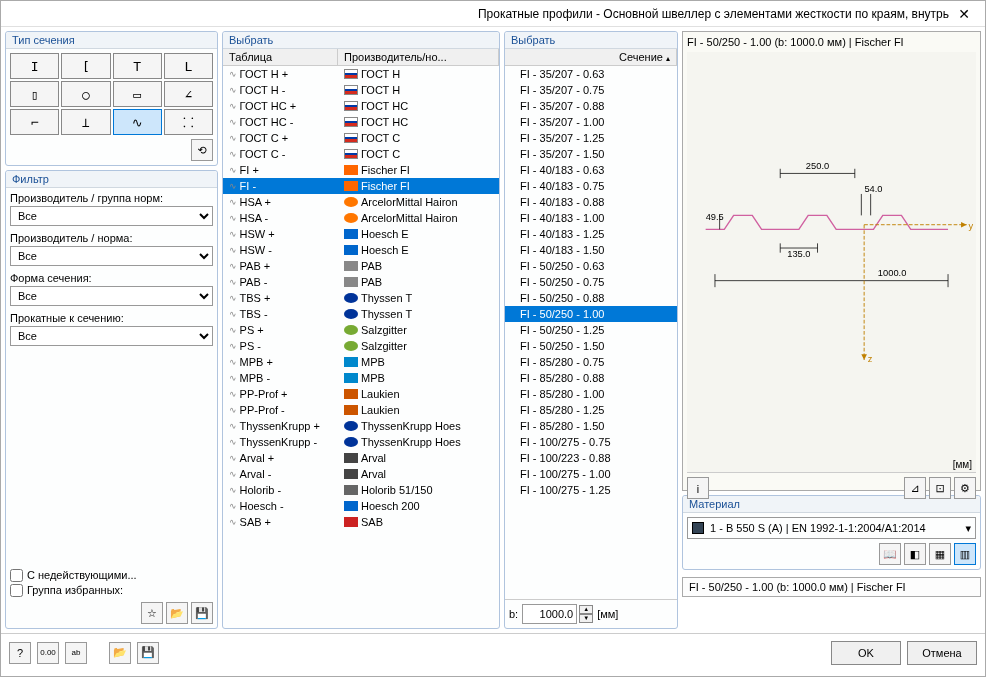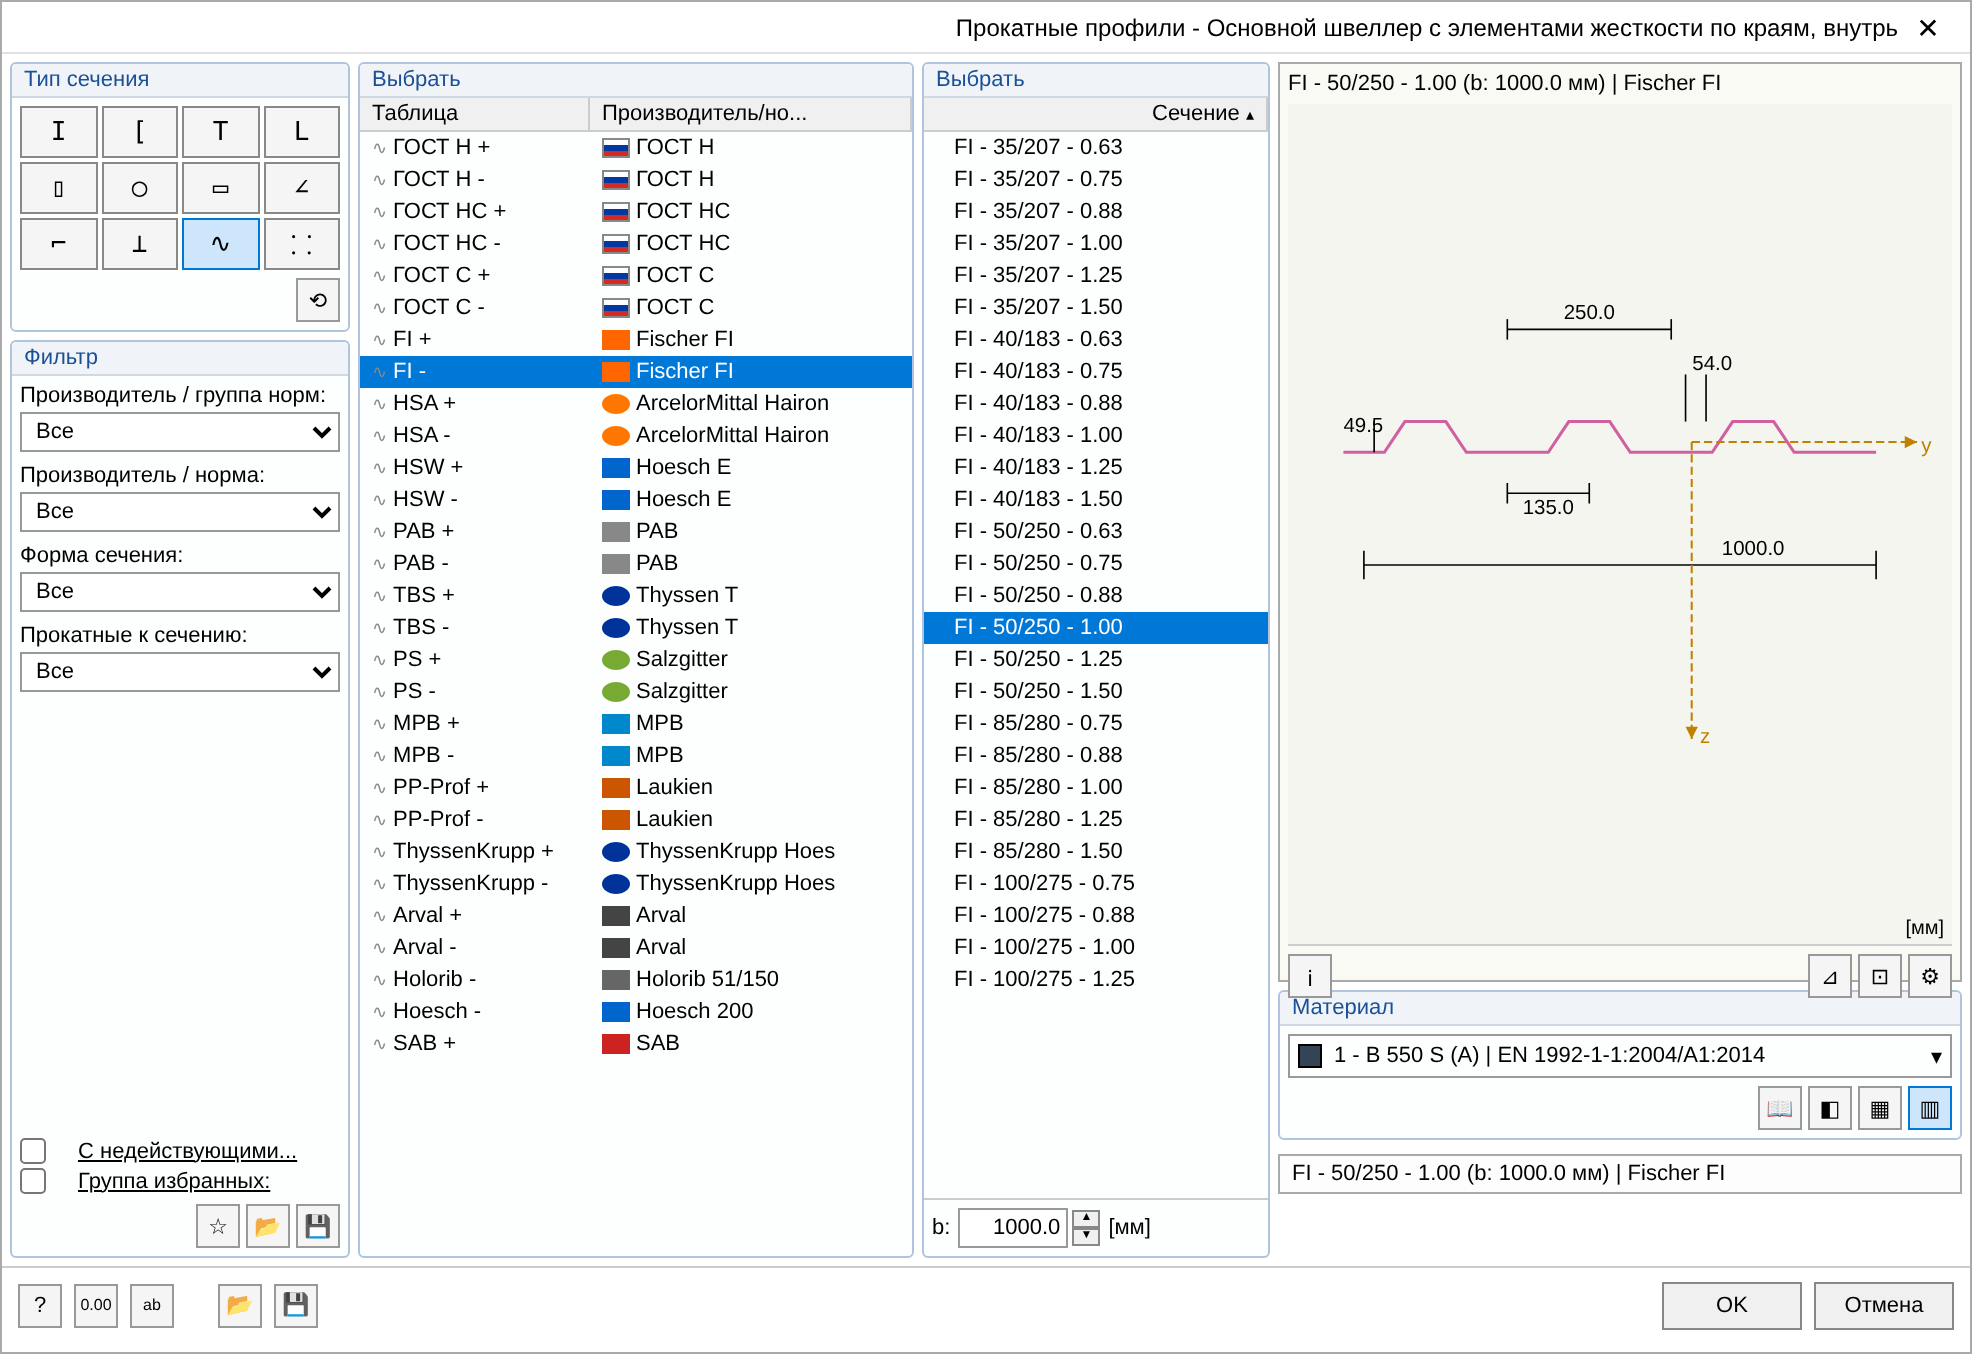--- a/index.html
+++ b/index.html
@@ -2,34 +2,34 @@
 <html><head>
 <meta charset="utf-8">
 <style>
 * { box-sizing: border-box; margin: 0; padding: 0; }
 body { font-family: "Segoe UI", Tahoma, sans-serif; font-size: 11px; background: #fff; color: #000; width: 986px; height: 677px; overflow: hidden; border: 1px solid #aaa; }
 .titlebar { height: 26px; background: #fff; display: flex; align-items: center; padding: 0 6px; border-bottom: 1px solid #e0e0e0; }
 .titlebar .title { flex: 1; font-size: 12px; text-align: right; }
 .titlebar .close { width: 30px; text-align: center; font-size: 14px; cursor: pointer; }
 .main { display: flex; height: 606px; padding: 4px; gap: 4px; }
 .col { display: flex; flex-direction: column; gap: 4px; }
-.col-left { width: 170px; }
+.col-left { width: 213px; }
 .col-mid1 { width: 278px; }
 .col-mid2 { width: 174px; }
 .col-right { flex: 1; }
 .group { border: 1px solid #b0c4de; border-radius: 3px; background: #fdfefe; }
 .group-title { color: #1a5096; font-size: 11px; padding: 2px 6px; background: #f0f4f8; border-bottom: 1px solid #d0d8e0; border-radius: 3px 3px 0 0; }
 .group-body { padding: 4px; }
 .btn-grid { display: grid; grid-template-columns: repeat(4, 1fr); gap: 2px; }
 .shape-btn { height: 26px; border: 1px solid #888; background: #f5f5f5; display: flex; align-items: center; justify-content: center; cursor: pointer; font-size: 13px; font-family: monospace; }
 .shape-btn.selected { border: 1px solid #0078d7; background: #cde6fb; }
 .filter-row { margin-bottom: 6px; }
 .filter-label { display: block; margin-bottom: 2px; font-size: 11px; }
 select, input[type=text] { width: 100%; height: 20px; border: 1px solid #999; background: #fff; font-size: 11px; padding: 0 3px; }
-.checkbox-row { display: flex; align-items: center; gap: 16px; font-size: 11px; padding: 1px 0; text-decoration: underline; }
+.checkbox-row { display: flex; align-items: flex-start; gap: 4px; font-size: 11px; padding: 1px 0; }
 .icon-row { display: flex; gap: 3px; padding-top: 4px; justify-content: flex-end; }
 .icon-btn { width: 22px; height: 22px; border: 1px solid #999; background: #f5f5f5; display: flex; align-items: center; justify-content: center; cursor: pointer; font-size: 11px; }
 .table-head { display: flex; background: #f0f0f0; border-bottom: 1px solid #ccc; text-align: right; }
 .table-head .th { padding: 2px 6px; font-size: 11px; border-right: 1px solid #ccc; }
 .table-body { overflow-y: scroll; height: 100%; }
 .table-body::-webkit-scrollbar { width: 16px; }
 .table-body::-webkit-scrollbar-track { background: #f0f0f0; border-left: 1px solid #ddd; }
 .table-body::-webkit-scrollbar-thumb { background: #c0c0c0; border: 1px solid #a0a0a0; }
 .tr { display: flex; height: 16px; align-items: center; cursor: pointer; }
 .tr.selected { background: #0078d7; color: #fff; }
@@ -520,21 +520,21 @@
             <div class="tr">
               <div class="td col-section">FI - 85/280 - 1.25</div>
             </div>
             <div class="tr">
               <div class="td col-section">FI - 85/280 - 1.50</div>
             </div>
             <div class="tr">
               <div class="td col-section">FI - 100/275 - 0.75</div>
             </div>
             <div class="tr">
-              <div class="td col-section">FI - 100/275 - 0.88</div>
+              <div class="td col-section">FI - 100/223 - 0.88</div>
             </div>
             <div class="tr">
               <div class="td col-section">FI - 100/275 - 1.00</div>
             </div>
             <div class="tr">
               <div class="td col-section">FI - 100/275 - 1.25</div>
             </div>
           </div>
         <div style="border-top:1px solid #ccc;padding:4px;display:flex;align-items:center;gap:4px">
           <span>b:</span>

